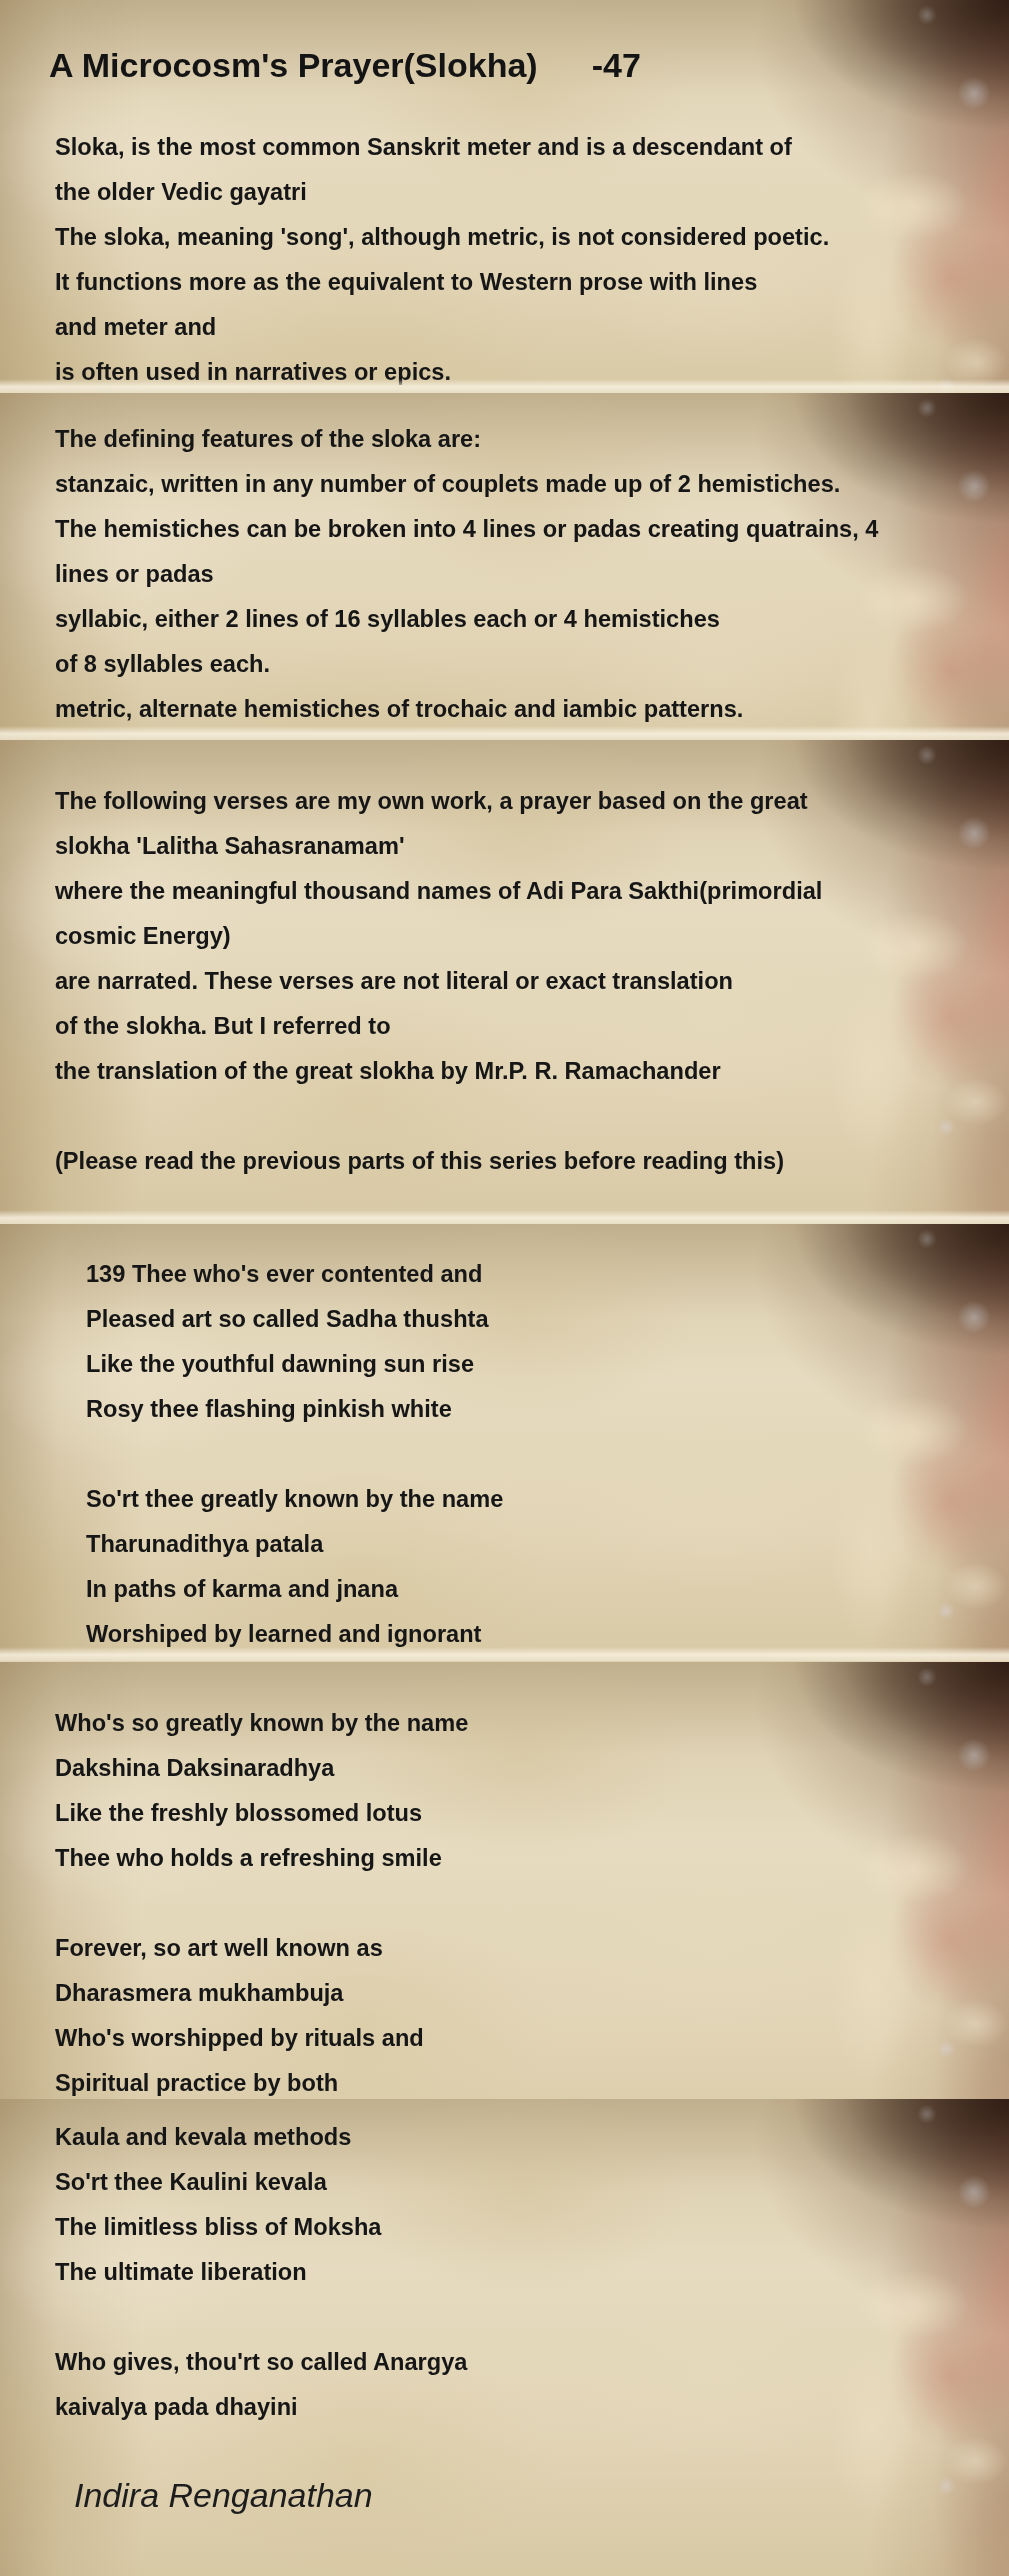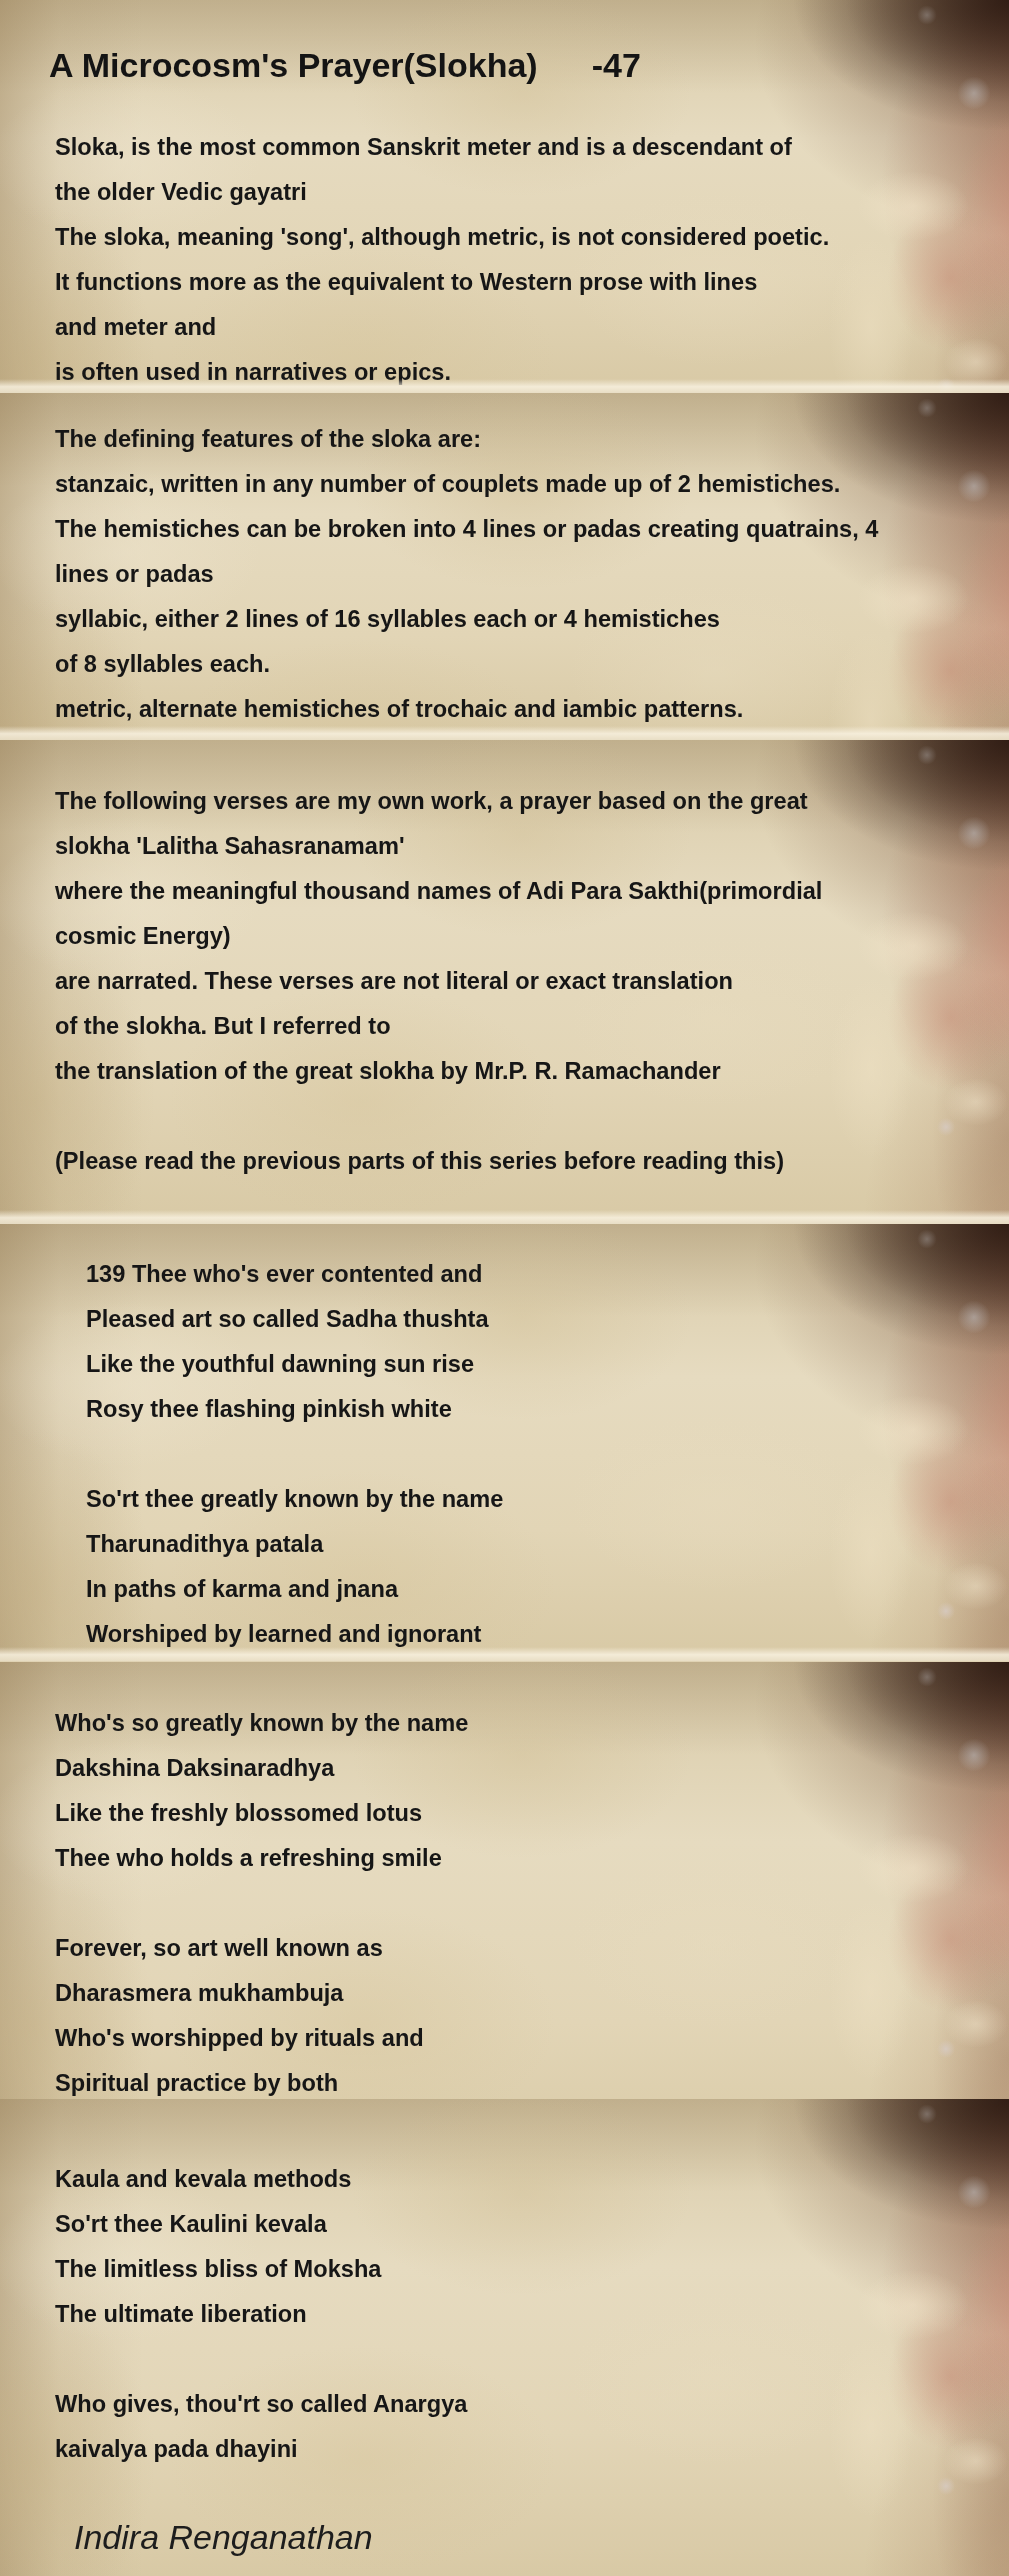--- a/index.html
+++ b/index.html
@@ -87,21 +87,21 @@
     line-height: 45px;
     font-weight: 700;
     color: #161616;
     white-space: pre-line;
   }
   .b1 .lines { padding-top: 39px; }
   .b2 .lines { padding-top: 24px; }
   .b3 .lines { padding-top: 39px; }
   .b4 .lines { padding-top: 28px; margin-left: 31px; }
   .b5 .lines { padding-top: 39px; }
-  .b6 .lines { padding-top: 58px; }
+  .b6 .lines { padding-top: 16px; }
   .signature {
     margin: 44px 0 0 74px;
     font-size: 34px;
     line-height: 42px;
     font-style: italic;
     font-weight: 400;
     color: #1d1d1d;
     white-space: nowrap;
   }
 </style>

